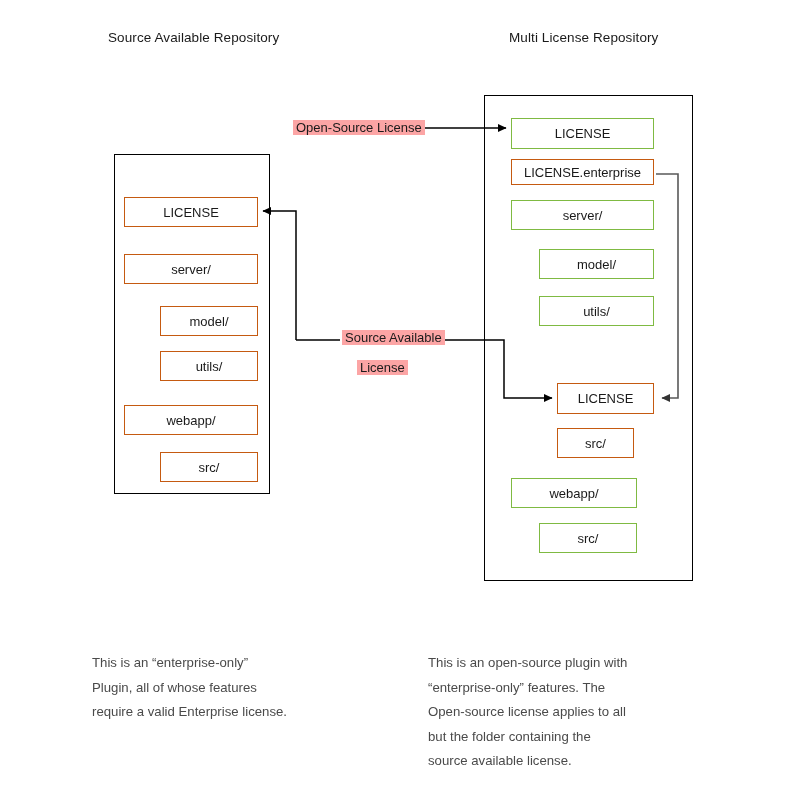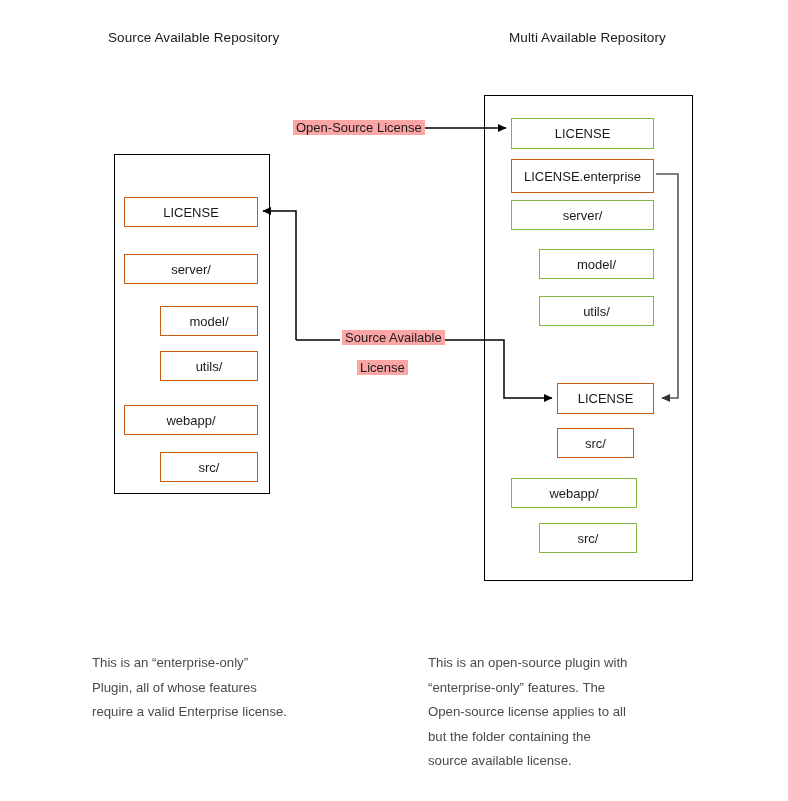--- a/index.html
+++ b/index.html
@@ -68,35 +68,35 @@
     white-space: pre;
   }
 </style>
 </head>
 <body>
 
 <div id="canvas">
 
   <div class="repo-title" style="left:108px; top:30px;">Source Available Repository</div>
 
-  <div class="repo-title" style="left:509px; top:30px;">Multi Available Repository</div>
+  <div class="repo-title" style="left:509px; top:30px;">Multi License Repository</div>
 
   <div class="repo-box" style="left:114px; top:154px; width:156px; height:340px;"></div>
 
   <div class="repo-box" style="left:484px; top:95px; width:209px; height:486px;"></div>
 
   <div class="file-box" style="left:124px; top:197px; width:134px; height:30px;">LICENSE</div>
   <div class="file-box" style="left:124px; top:254px; width:134px; height:30px;">server/</div>
   <div class="file-box" style="left:160px; top:306px; width:98px; height:30px;">model/</div>
   <div class="file-box" style="left:160px; top:351px; width:98px; height:30px;">utils/</div>
   <div class="file-box" style="left:124px; top:405px; width:134px; height:30px;">webapp/</div>
   <div class="file-box" style="left:160px; top:452px; width:98px; height:30px;">src/</div>
 
   <div class="file-box green" style="left:511px; top:118px; width:143px; height:31px;">LICENSE</div>
-  <div class="file-box" style="left:511px; top:159px; width:143px; height:34px;">LICENSE.enterprise</div>
+  <div class="file-box" style="left:511px; top:159px; width:143px; height:26px;">LICENSE.enterprise</div>
   <div class="file-box green" style="left:511px; top:200px; width:143px; height:30px;">server/</div>
   <div class="file-box green" style="left:539px; top:249px; width:115px; height:30px;">model/</div>
   <div class="file-box green" style="left:539px; top:296px; width:115px; height:30px;">utils/</div>
   <div class="file-box" style="left:557px; top:383px; width:97px; height:31px;">LICENSE</div>
   <div class="file-box" style="left:557px; top:428px; width:77px; height:30px;">src/</div>
   <div class="file-box green" style="left:511px; top:478px; width:126px; height:30px;">webapp/</div>
   <div class="file-box green" style="left:539px; top:523px; width:98px; height:30px;">src/</div>
 
   <svg id="wires" viewBox="0 0 788 801">
     <defs>

